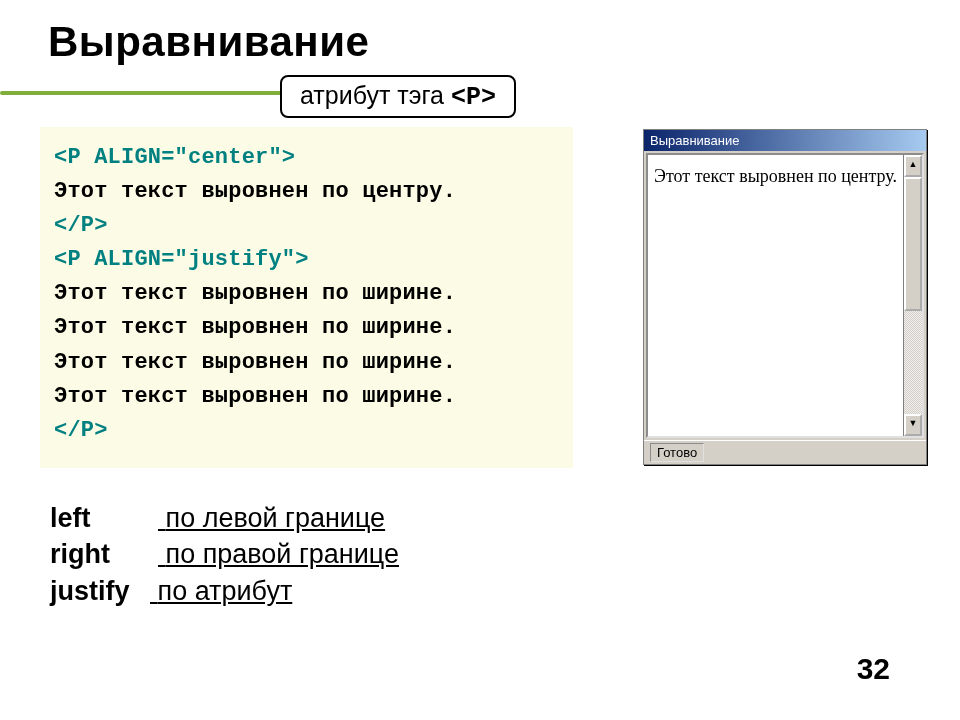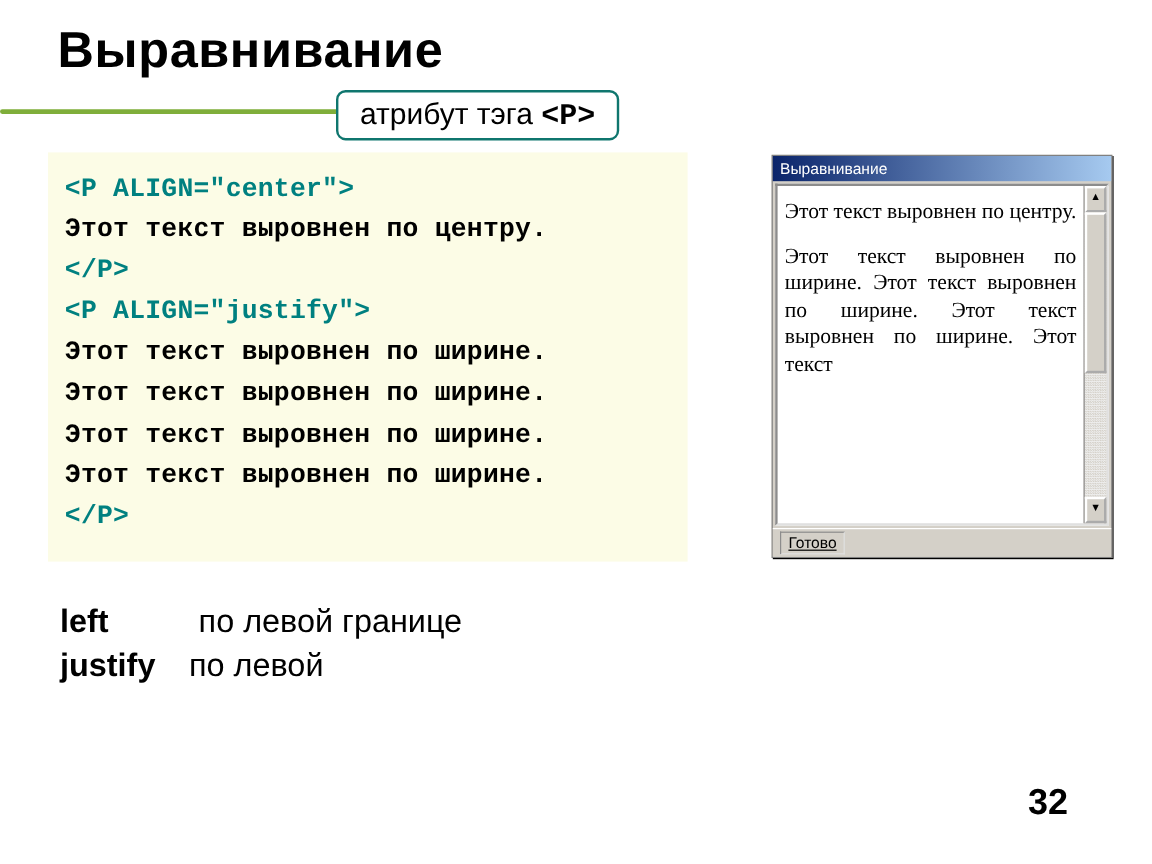--- a/index.html
+++ b/index.html
@@ -28,21 +28,21 @@
     width: 300px;
     height: 4px;
     background: #7fae3a;
     border-radius: 3px;
   }
   .attr-box {
     position: absolute;
     left: 280px;
     top: 75px;
     background: #ffffff;
-    border: 2px solid #0f766e;
+    border: 2px solid #000000;
     border-radius: 8px;
     padding: 4px 18px;
     font-size: 25px;
     color: #000;
     white-space: nowrap;
   }
   .attr-box .mono {
     font-family: "Courier New", monospace;
     font-weight: bold;
   }
@@ -62,21 +62,21 @@
   }
   .code-block .teal { color: #008080; }
   .desc {
     position: absolute;
     left: 50px;
     top: 500px;
     font-size: 27px;
     line-height: 1.35;
     color: #000;
   }
-  .desc .row { white-space: nowrap; }
+  .desc .row { white-space: nowrap; text-decoration: underline; }
   .desc b { font-weight: 900; display: inline-block; }
   .page-num {
     position: absolute;
     right: 70px;
     bottom: 34px;
     font-size: 30px;
     font-weight: 900;
     color: #000;
   }
   
@@ -154,21 +154,20 @@
     background: #d4d0c8;
     border: 2px outset #fff;
   }
   .browser .status-bar {
     border-top: 1px solid #fff;
     background: #d4d0c8;
     font-size: 13px;
     padding: 2px 6px;
     color: #000;
     display: flex;
-    text-decoration: underline;
   }
   .browser .status-cell {
     border: 1px inset #e0e0e0;
     padding: 1px 6px;
     margin-right: 2px;
   }
 </style>
 </head>
 <body>
 
@@ -189,39 +188,42 @@
   <div>Этот текст выровнен по ширине.</div>
   <div>Этот текст выровнен по ширине.</div>
   <div class="teal">&lt;/P&gt;</div>
 </div>
 
 <div class="browser">
   <div class="title-bar">Выравнивание</div>
   <div class="content-wrap">
     <div class="content">
       <p class="p-center">Этот текст выровнен по центру.</p>
-      <p class="p-justify">Этот текст выровнен по ширине. Этот текст выровнен по ширине. Этот текст выровнен по ширине. Этот текст</p>
     </div>
     <div class="scrollbar">
       <div class="sb-btn">▲</div>
       <div class="sb-track">
         <div class="sb-thumb"></div>
       </div>
       <div class="sb-btn">▼</div>
     </div>
   </div>
   <div class="status-bar">
     <div class="status-cell">Готово</div>
   </div>
 </div>
 
 <div class="desc">
   <div class="row">
     <b style="width:108px">left</b>
     <span>по левой границе</span>
   </div>
   <div class="row">
+    <b style="width:108px">right</b>
+    <span>по правой границе</span>
+  </div>
+  <div class="row">
     <b style="width:100px">justify</b>
-    <span>по левой</span>
+    <span>по атрибут</span>
   </div>
 </div>
 
 <div class="page-num">32</div>
 
 </body></html>

